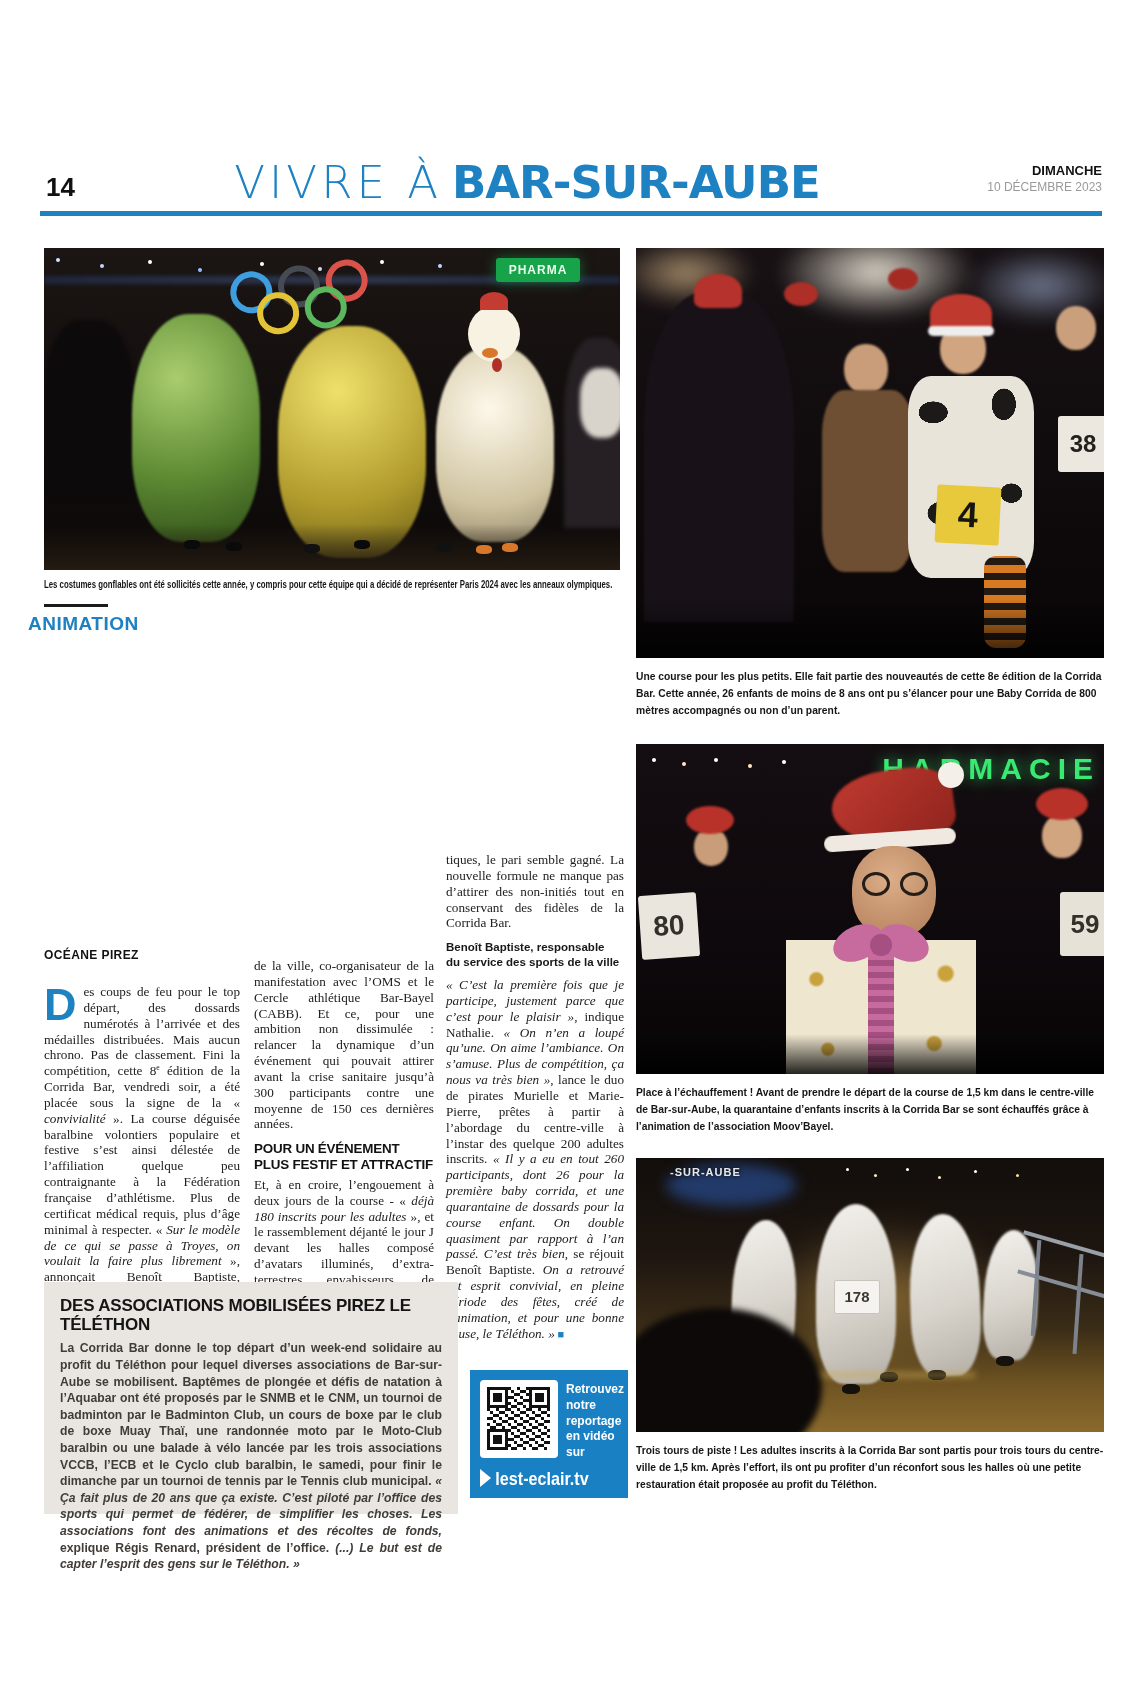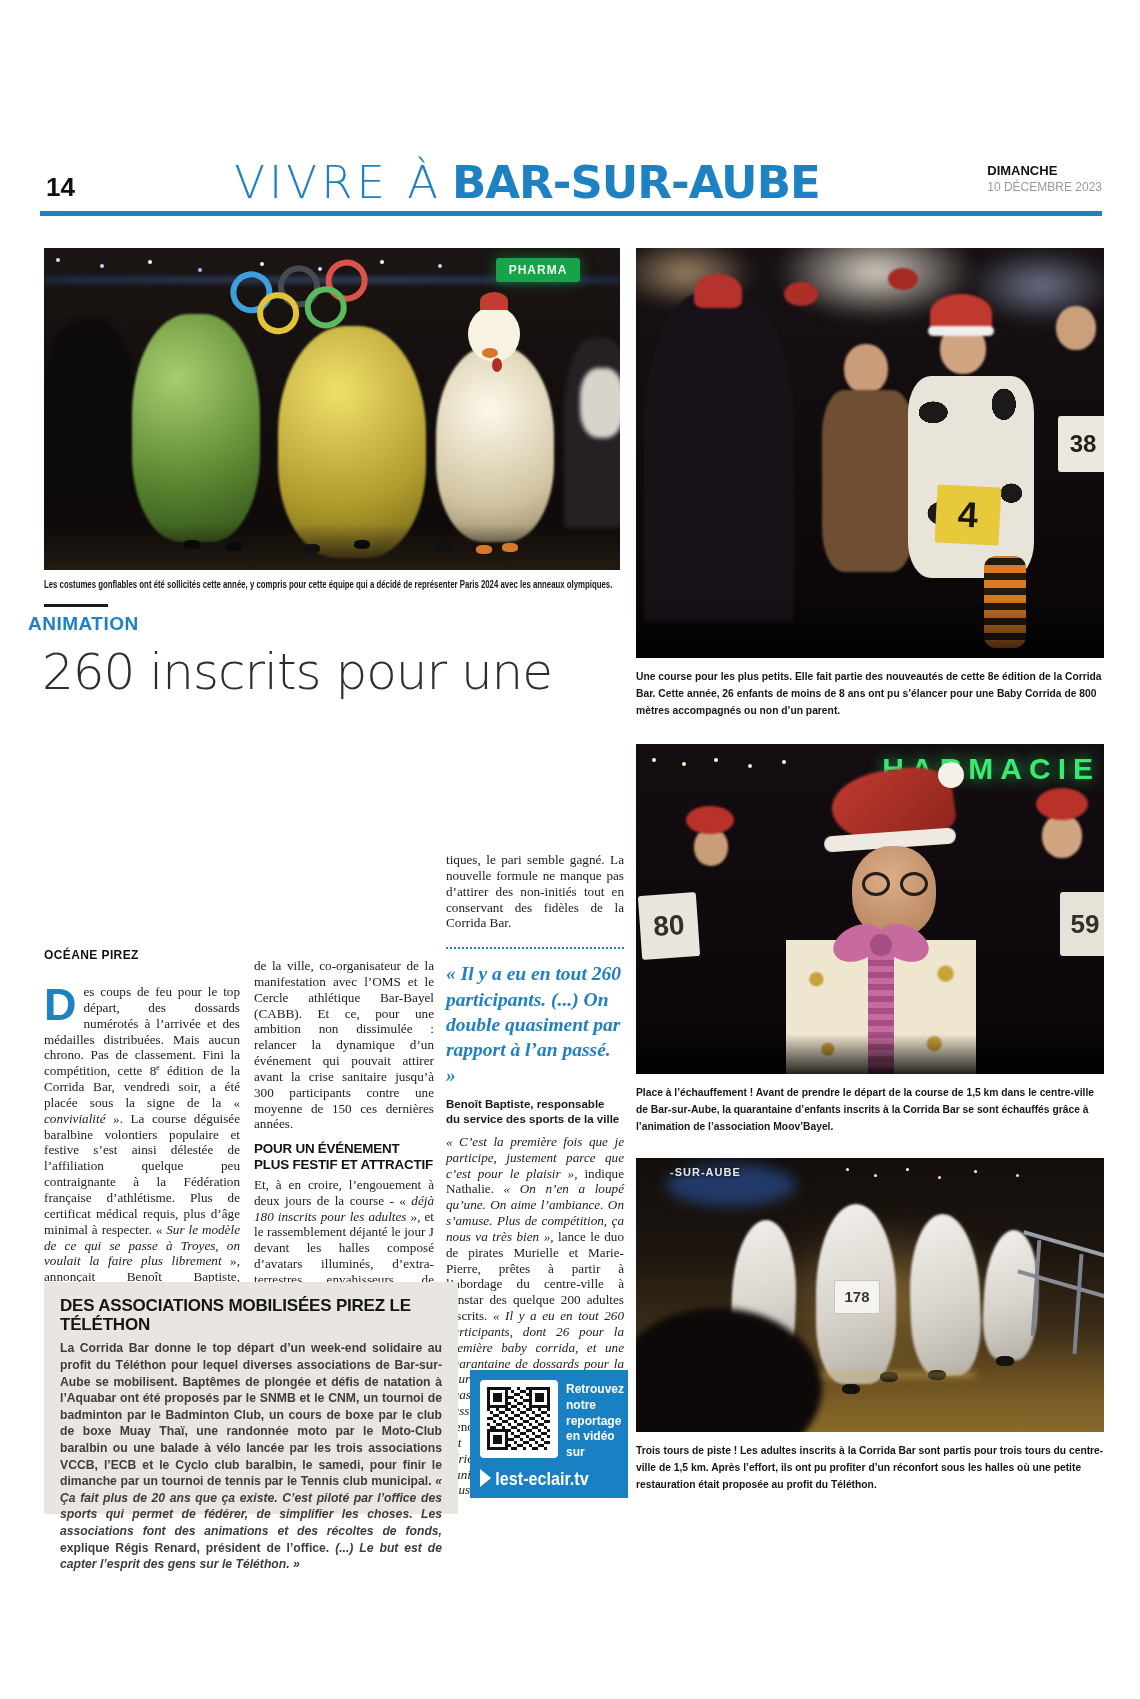--- a/index.html
+++ b/index.html
@@ -10,21 +10,21 @@
   html,body{background:#fff}
   .page{position:relative;width:1140px;height:1699px;background:#fff;overflow:hidden;
         font-family:"Liberation Serif",serif;color:var(--ink)}
 
   
   .pagenum{position:absolute;left:46px;top:172px;font:700 26px "Liberation Sans",sans-serif;color:#111}
   .section-title{position:absolute;left:0;top:156px;width:1054px;text-align:center;color:var(--accent);
                  font-family:"DejaVu Sans","Liberation Sans",sans-serif;font-size:45px;white-space:nowrap}
   .section-title .light{font-weight:200;letter-spacing:4px;margin-right:10px}
   .section-title .bold{font-weight:800;letter-spacing:-1px}
-  .dateblock{position:absolute;right:38px;top:163px;font-family:"Liberation Sans",sans-serif}
+  .dateblock{position:absolute;right:38px;top:163px;text-align:right;font-family:"Liberation Sans",sans-serif}
   .dateblock .day{font-size:13px;font-weight:700;color:#111}
   .dateblock .date{font-size:12px;color:#9a9a9a;margin-top:2px}
   .toprule{position:absolute;left:40px;top:211px;width:1062px;height:5px;background:var(--accent)}
 
   
   .photo{position:absolute;overflow:hidden;background:#15110f}
   .ph-shape{position:absolute}
   .p1{left:44px;top:248px;width:576px;height:322px;background:linear-gradient(180deg,#1b1513 0%,#120e0d 55%,#0b0808 100%)}
   .p2{left:636px;top:248px;width:468px;height:410px;background:linear-gradient(180deg,#171114 0%,#0f0a0c 60%,#090607 100%)}
   .p3{left:636px;top:744px;width:468px;height:330px;background:linear-gradient(180deg,#140d11 0%,#0e090c 60%,#080506 100%)}
@@ -244,40 +244,38 @@
     <div class="ph-shape p1-beak"></div>
     <div class="ph-shape p1-wattle"></div>
     <div class="ph-shape p1-ground"></div>
     <div class="ph-shape p1-feet"></div>
   </div>
   <div class="caption cap-main">Les costumes gonflables ont été sollicités cette année, y compris pour cette équipe qui a décidé de représenter Paris 2024 avec les anneaux olympiques.</div>
 
   <div class="kicker-rule"></div>
   <div class="kicker">ANIMATION</div>
   <h1 class="headline">
-    <span>260 inscrits pour une</span>
   </h1>
 
   <div class="col col1">
     <div class="byline">OCÉANE PIREZ</div>
     <p class="body"><span class="dropcap">D</span><span><span>es coups de feu pour le top départ, des dossards numérotés à l’arrivée et des médailles distribuées. Mais aucun chrono. Pas de classement. Fini la compétition, cette 8</span><sup>e</sup><span> édition de la Corrida Bar, vendredi soir, a été placée sous la signe de la « </span><span class="seg-i">convivialité</span><span> ». La course déguisée baralbine volontiers populaire et festive s’est ainsi délestée de l’affiliation quelque peu contraignante à la Fédération française d’athlétisme. Plus de certificat médical requis, plus d’âge minimal à respecter. « </span><span class="seg-i">Sur le modèle de ce qui se passe à Troyes, on voulait la faire plus librement</span><span> », annonçait Benoît Baptiste, responsable du services des sports</span></span></p>
   </div>
 
   <div class="col col2">
     <p class="body"><span>de la ville, co-organisateur de la manifestation avec l’OMS et le Cercle athlétique Bar-Bayel (CABB). Et ce, pour une ambition non dissimulée : relancer la dynamique d’un événement qui pouvait attirer avant la crise sanitaire jusqu’à 300 participants contre une moyenne de 150 ces dernières années.</span></p>
     <h3 class="subhead">
       <span>POUR UN ÉVÉNEMENT</span>
       <span>PLUS FESTIF ET ATTRACTIF</span>
     </h3>
     <p class="body"><span>Et, à en croire, l’engouement à deux jours de la course - « </span><span class="seg-i">déjà 180 inscrits pour les adultes</span><span> », et le rassemblement déjanté le jour J devant les halles composé d’avatars illuminés, d’extra-terrestres envahisseurs, de dompteurs de dinosaures et de Pères Noël athlé-</span></p>
   </div>
 
   <div class="col col3">
     <p class="body"><span>tiques, le pari semble gagné. La nouvelle formule ne manque pas d’attirer des non-initiés tout en conservant des fidèles de la Corrida Bar.</span></p>
-    <div class="pullquote">« Il y a eu en tout 260 participants. (...) On double quasiment par rapport à l’an passé. »</div>
     <div class="qattr">
       <span>Benoît Baptiste, responsable</span>
       <span>du service des sports de la ville</span>
     </div>
     <p class="body"><span class="seg-i">« C’est la première fois que je participe, justement parce que c’est pour le plaisir »</span><span>, indique Nathalie. </span><span class="seg-i">« On n’en a loupé qu’une. On aime l’ambiance. On s’amuse. Plus de compétition, ça nous va très bien »</span><span>, lance le duo de pirates Murielle et Marie-Pierre, prêtes à partir à l’abordage du centre-ville à l’instar des quelque 200 adultes inscrits. </span><span class="seg-i">« Il y a eu en tout 260 participants, dont 26 pour la première baby corrida, et une quarantaine de dossards pour la course enfant. On double quasiment par rapport à l’an passé. C’est très bien,</span><span> se réjouit Benoît Baptiste. </span><span class="seg-i">On a retrouvé cet esprit convivial, en pleine période des fêtes, créé de l’animation, et pour une bonne cause, le Téléthon. »</span><span class="seg-sq"> ■</span></p>
   </div>
 
   <div class="telebox">
     <h2>DES ASSOCIATIONS MOBILISÉES PIREZ LE TÉLÉTHON</h2>
     <p><span>La Corrida Bar donne le top départ d’un week-end solidaire au profit du Téléthon pour lequel diverses associations de Bar-sur-Aube se mobilisent. Baptêmes de plongée et défis de natation à l’Aquabar ont été proposés par le SNMB et le CNM, un tournoi de badminton par le Badminton Club, un cours de boxe par le club de boxe Muay Thaï, une randonnée moto par le Moto-Club baralbin ou une balade à vélo lancée par les trois associations VCCB, l’ECB et le Cyclo club baralbin, le samedi, pour finir le dimanche par un tournoi de tennis par le Tennis club municipal. </span><span class="seg-i">« Ça fait plus de 20 ans que ça existe. C’est piloté par l’office des sports qui permet de fédérer, de simplifier les choses. Les associations font des animations et des récoltes de fonds,</span><span> explique Régis Renard, président de l’office. </span><span class="seg-i">(...) Le but est de capter l’esprit des gens sur le Téléthon. »</span></p>

